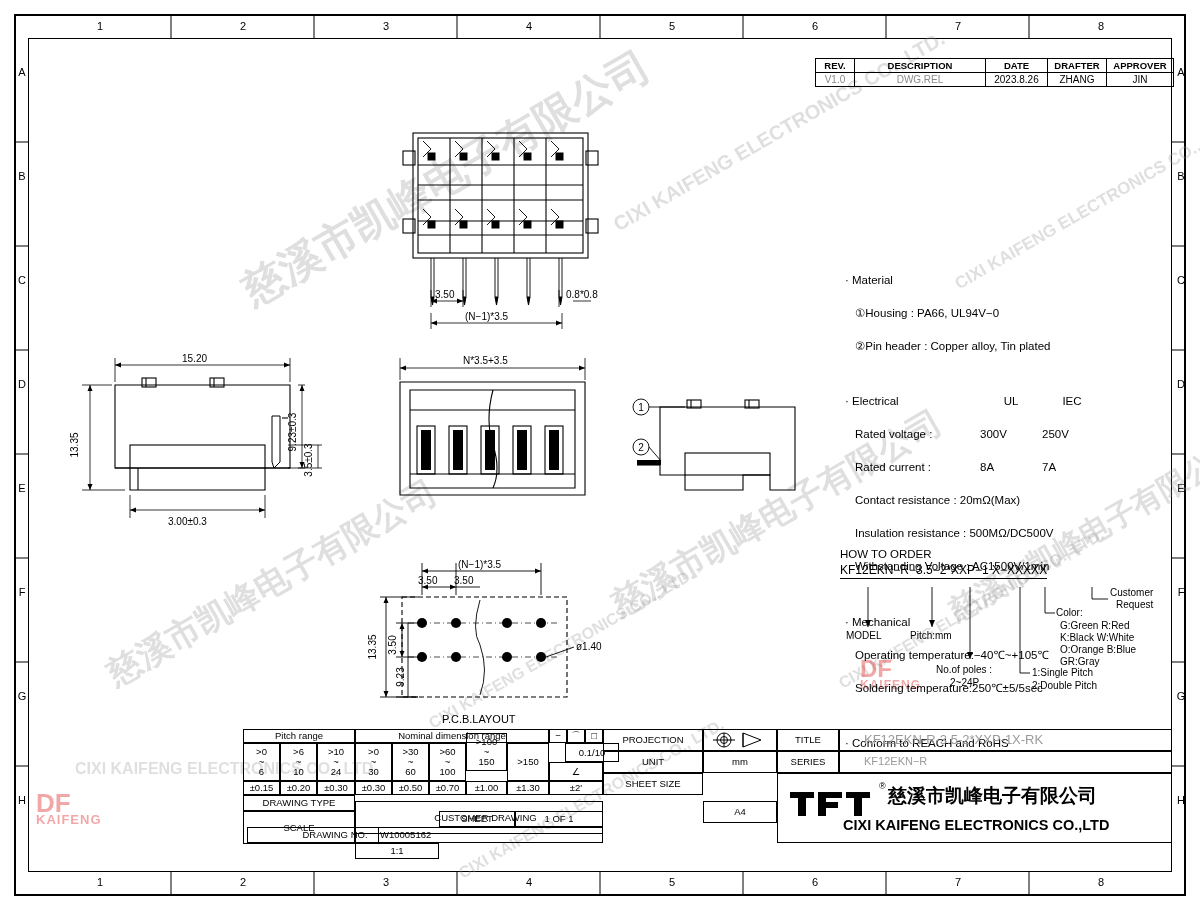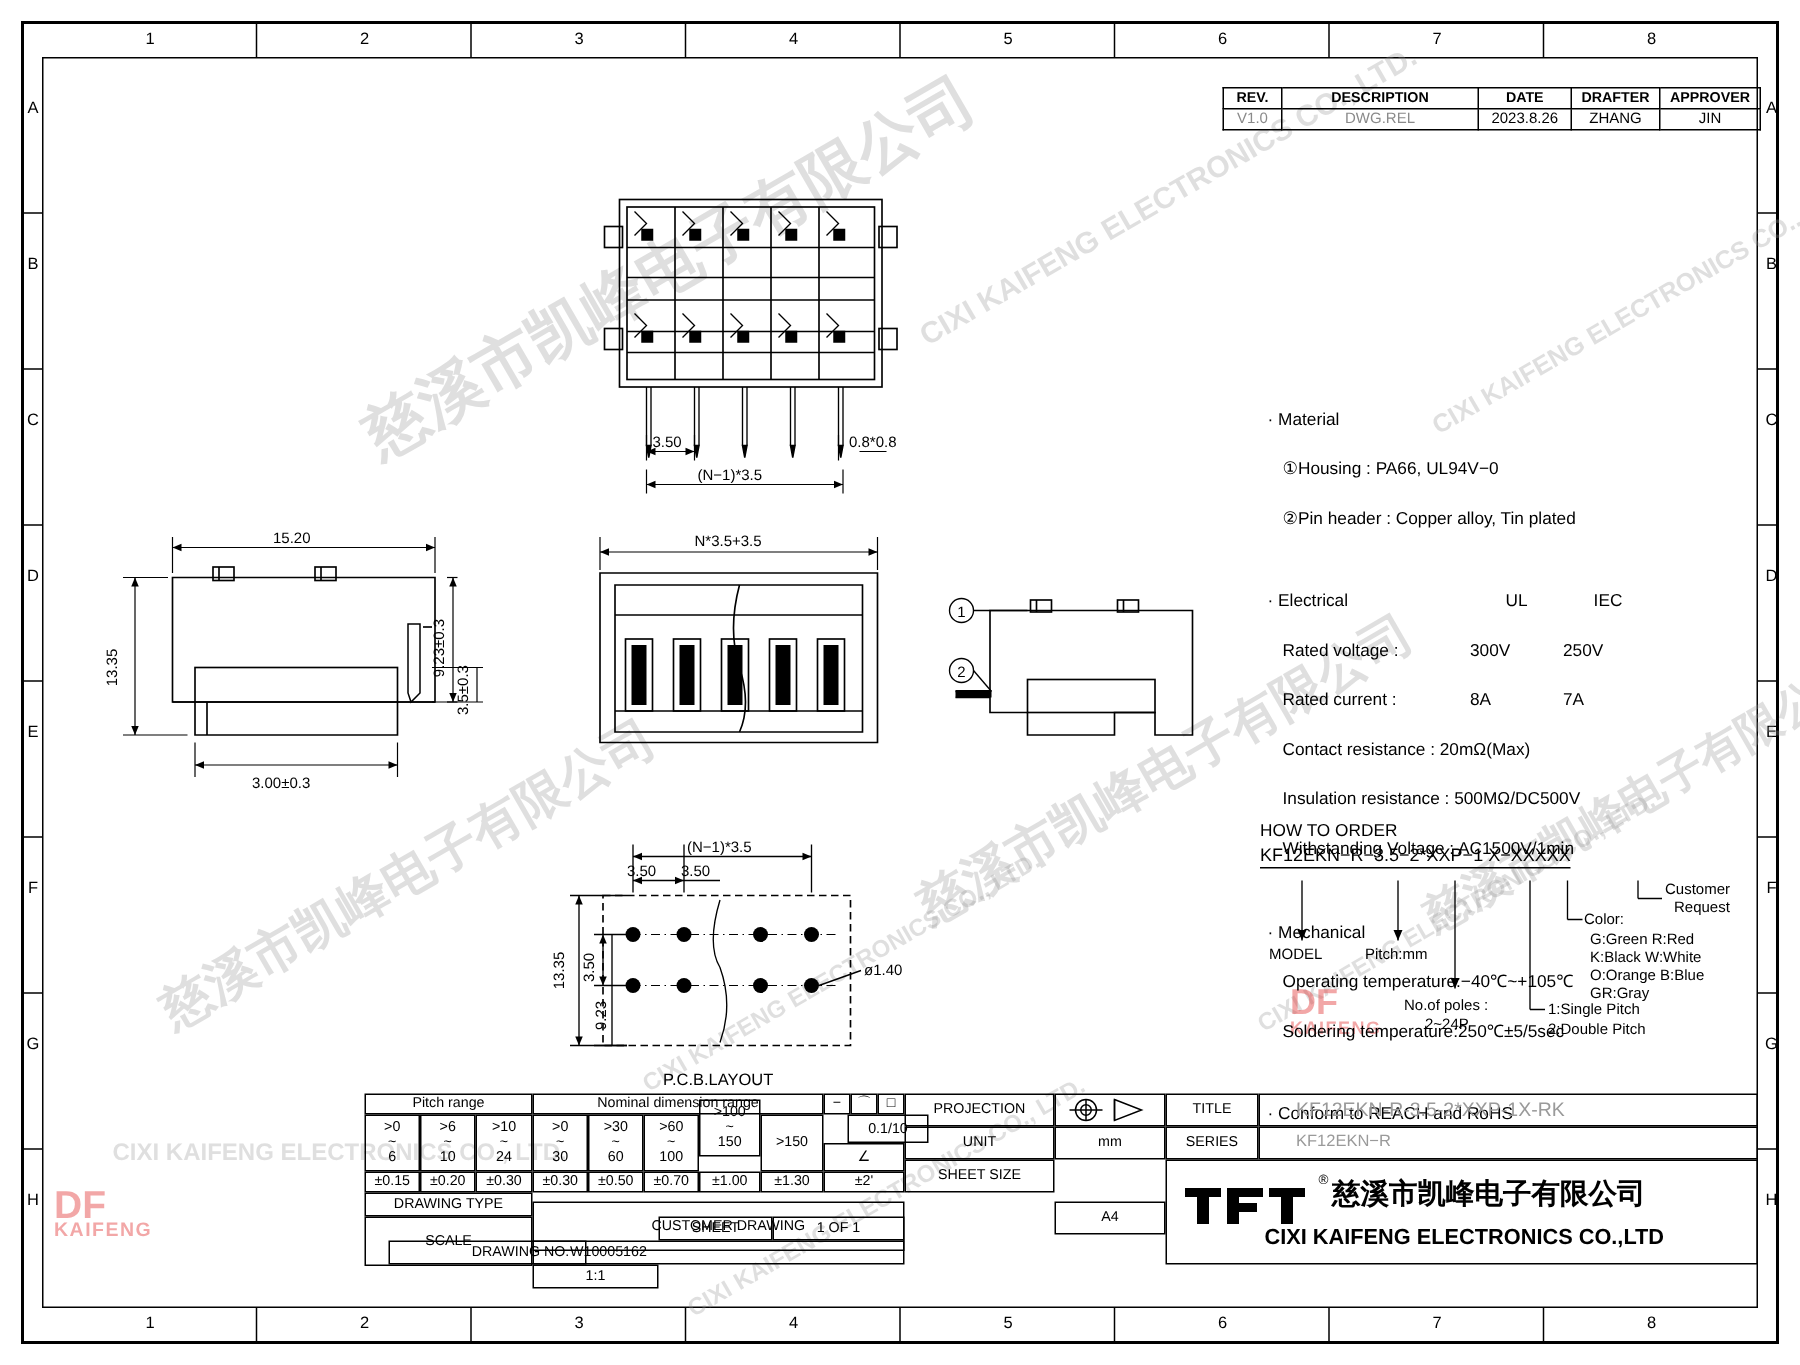--- a/index.html
+++ b/index.html
@@ -556,21 +556,21 @@
     <div class="cell" style="left:223px;top:52px;width:41px;height:14px;">±1.00</div>
     <div class="cell" style="left:264px;top:52px;width:42px;height:14px;">±1.30</div>
     <div class="cell" style="left:306px;top:52px;width:54px;height:14px;">±2'</div>
 
     <div class="cell" style="left:0;top:66px;width:112px;height:16px;">DRAWING TYPE</div>
     <div class="cell" style="left:112px;top:72px;width:248px;height:33px;padding-left:13px;">CUSTOMER DRAWING</div>
     <div class="cell" style="left:0;top:82px;width:112px;height:33px;">SCALE</div>
     <div class="cell" style="left:112px;top:82px;width:84px;height:16px;margin-top:32px;">1:1</div>
     <div class="cell" style="left:196px;top:82px;width:76px;height:16px;">SHEET</div>
     <div class="cell" style="left:272px;top:82px;width:88px;height:16px;">1 OF 1</div>
-    <div class="cell" style="left:16px;top:98px;width:132px;height:16px;padding-left:44px;">DRAWING NO.</div>
+    <div class="cell" style="left:4px;top:98px;width:132px;height:16px;padding-left:44px;">DRAWING NO.</div>
     <div class="cell left" style="left:112px;top:98px;width:248px;height:16px;">W10005162</div>
 
     <div class="cell" style="left:360px;top:0;width:100px;height:22px;">PROJECTION</div>
     <div class="cell" style="left:360px;top:22px;width:100px;height:22px;">UNIT</div>
     <div class="cell" style="left:360px;top:44px;width:100px;height:22px;">SHEET SIZE</div>
 
     <div class="cell" style="left:460px;top:0;width:74px;height:22px;">
       <svg width="58" height="16" viewBox="0 0 58 16">
         <g stroke="#000" fill="none" stroke-width="1">
           <circle cx="13" cy="8" r="7"></circle>

